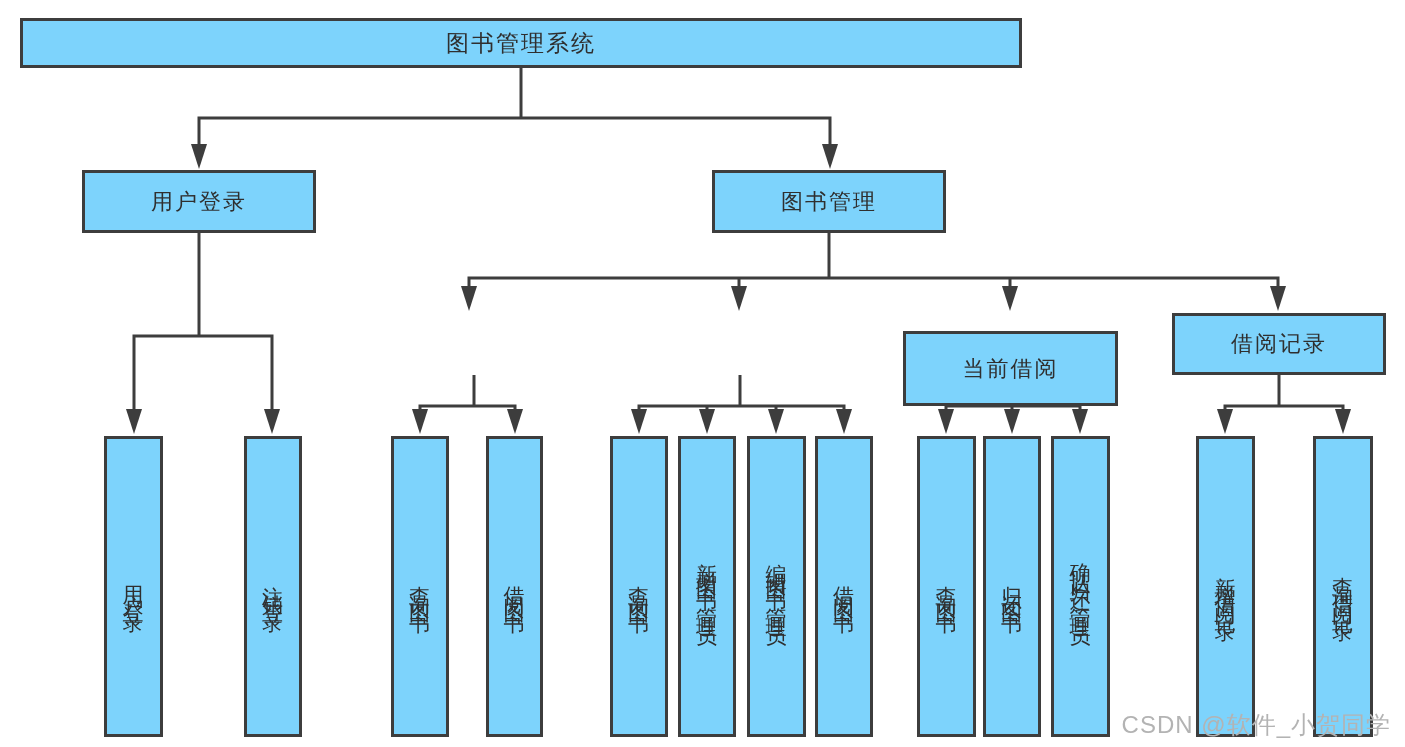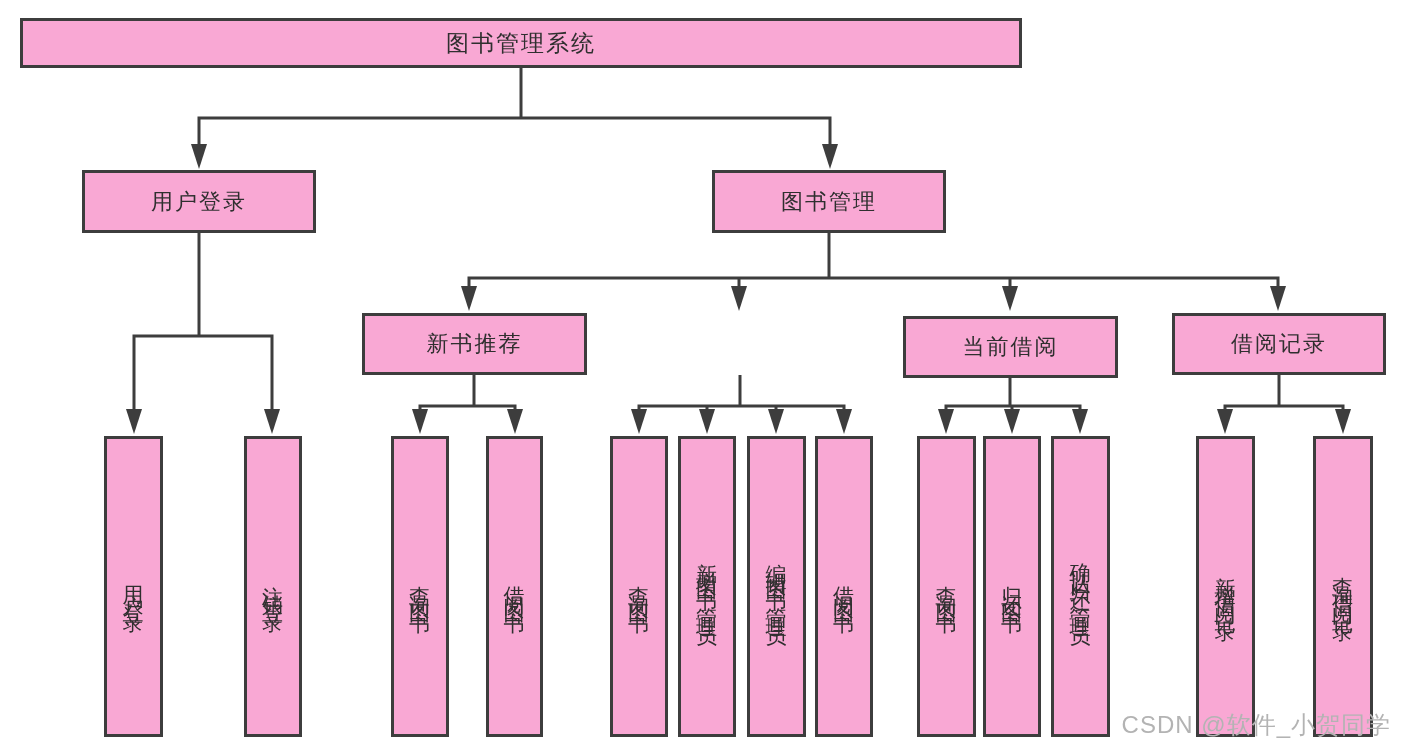--- a/index.html
+++ b/index.html
@@ -22,21 +22,21 @@
   }
   svg.connectors{
     position:absolute;left:0;top:0;width:1405px;height:747px;
     z-index:1;
   }
   .cline{stroke:var(--line);stroke-width:3;fill:none;}
   .arrow{fill:var(--line);stroke:none;}
   .node{
     position:absolute;
     box-sizing:border-box;
-    background:#f9a8d4;
+    background:#7dd3fc;
     border:3px solid var(--line);
     display:flex;
     align-items:center;
     justify-content:center;
     color:var(--text);
     z-index:2;
     text-align:center;
   }
   .h-label{font-size:22px;letter-spacing:2px;white-space:nowrap;}
   .root-label{font-size:23px;letter-spacing:2px;white-space:nowrap;}
@@ -116,24 +116,21 @@
     <span class="root-label">图书管理系统</span>
   </div>
 
   <div class="node" style="left:82px;top:170px;width:234px;height:63px;">
     <span class="h-label">用户登录</span>
   </div>
   <div class="node" style="left:712px;top:170px;width:234px;height:63px;">
     <span class="h-label">图书管理</span>
   </div>
 
-  <div class="node" style="left:362px;top:313px;width:225px;height:62px;">
-    <span class="h-label">新书推荐</span>
-  </div>
-  <div class="node" style="left:903px;top:316px;width:215px;height:62px;">
+  <div class="node" style="left:903px;top:331px;width:215px;height:75px;">
     <span class="h-label">当前借阅</span>
   </div>
   <div class="node" style="left:1172px;top:313px;width:214px;height:62px;">
     <span class="h-label">借阅记录</span>
   </div>
 
   <div class="node" style="left:104px;top:436px;width:59px;height:301px;">
     <span class="vtext">用户登录</span>
   </div>
   <div class="node" style="left:244px;top:436px;width:58px;height:301px;">

